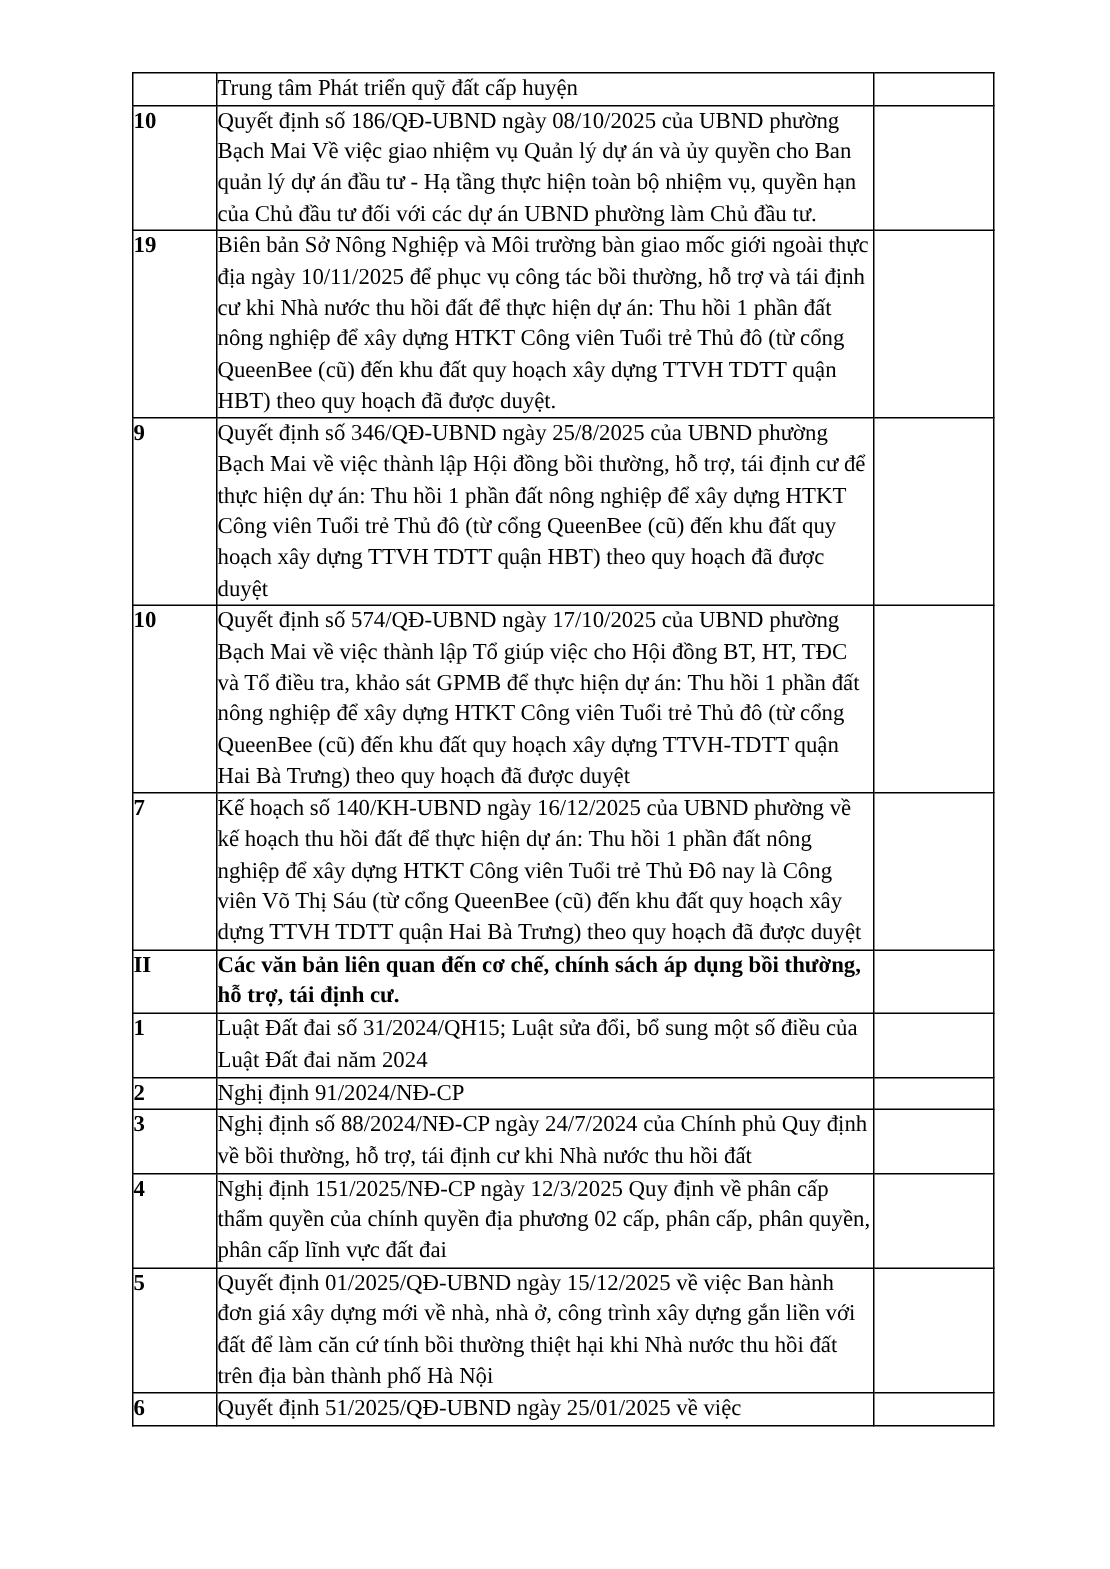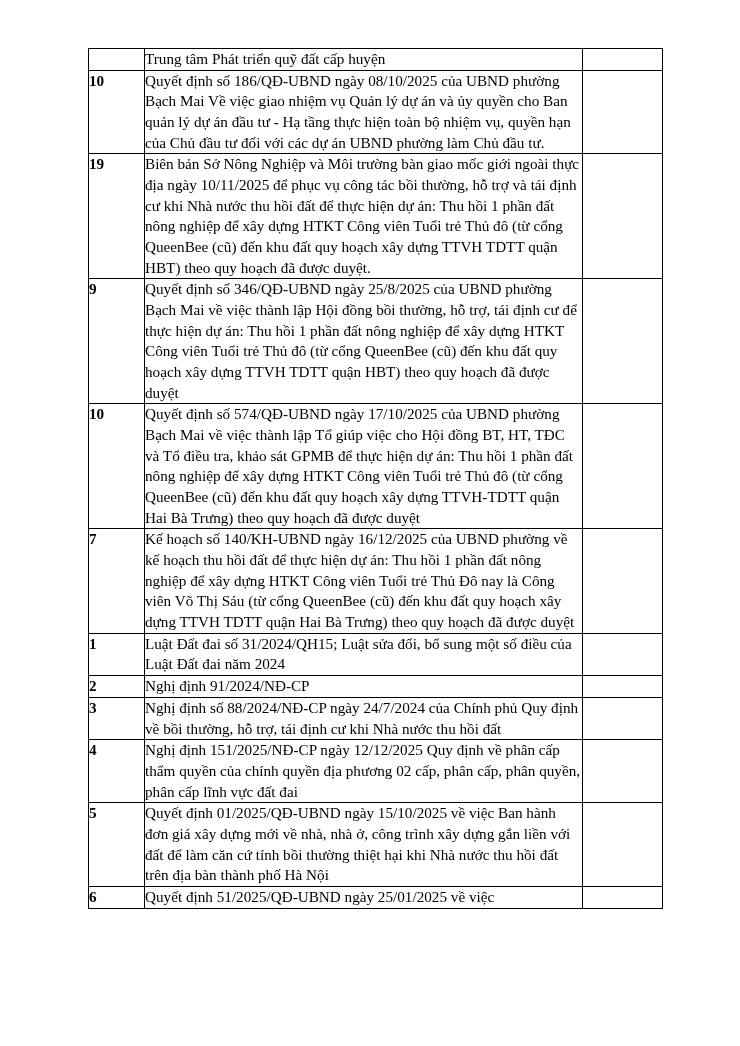--- a/index.html
+++ b/index.html
@@ -130,20 +130,27 @@
           </td>
           <td class="cell-notes"></td>
         </tr>
         <tr>
           <td class="cell-index">7</td>
           <td class="cell-content">
             <span class="cell-text">Kế hoạch số 140/KH-UBND ngày 16/12/2025 của UBND phường về kế hoạch thu hồi đất để thực hiện dự án: Thu hồi 1 phần đất nông nghiệp để xây dựng HTKT Công viên Tuổi trẻ Thủ Đô nay là Công viên Võ Thị Sáu (từ cổng QueenBee (cũ) đến khu đất quy hoạch xây dựng TTVH TDTT quận Hai Bà Trưng) theo quy hoạch đã được duyệt</span>
           </td>
           <td class="cell-notes"></td>
         </tr>
+        <tr class="section-header">
+          <td class="cell-index">II</td>
+          <td class="cell-content">
+            <span class="cell-text">Các văn bản liên quan đến cơ chế, chính sách áp dụng bồi thường, hỗ trợ, tái định cư.</span>
+          </td>
+          <td class="cell-notes"></td>
+        </tr>
         <tr>
           <td class="cell-index">1</td>
           <td class="cell-content">
             <span class="cell-text">Luật Đất đai số 31/2024/QH15; Luật sửa đổi, bổ sung một số điều của Luật Đất đai năm 2024</span>
           </td>
           <td class="cell-notes"></td>
         </tr>
         <tr>
           <td class="cell-index">2</td>
           <td class="cell-content">
@@ -154,28 +161,28 @@
         <tr>
           <td class="cell-index">3</td>
           <td class="cell-content">
             <span class="cell-text">Nghị định số 88/2024/NĐ-CP ngày 24/7/2024 của Chính phủ Quy định về bồi thường, hỗ trợ, tái định cư khi Nhà nước thu hồi đất</span>
           </td>
           <td class="cell-notes"></td>
         </tr>
         <tr>
           <td class="cell-index">4</td>
           <td class="cell-content">
-            <span class="cell-text">Nghị định 151/2025/NĐ-CP ngày 12/12/2025 Quy định về phân cấp thẩm quyền của chính quyền địa phương 02 cấp, phân cấp, phân quyền, phân cấp lĩnh vực đất đai</span>
+            <span class="cell-text">Nghị định 151/2025/NĐ-CP ngày 12/3/2025 Quy định về phân cấp thẩm quyền của chính quyền địa phương 02 cấp, phân cấp, phân quyền, phân cấp lĩnh vực đất đai</span>
           </td>
           <td class="cell-notes"></td>
         </tr>
         <tr>
           <td class="cell-index">5</td>
           <td class="cell-content">
-            <span class="cell-text">Quyết định 01/2025/QĐ-UBND ngày 15/10/2025 về việc Ban hành đơn giá xây dựng mới về nhà, nhà ở, công trình xây dựng gắn liền với đất để làm căn cứ tính bồi thường thiệt hại khi Nhà nước thu hồi đất trên địa bàn thành phố Hà Nội</span>
+            <span class="cell-text">Quyết định 01/2025/QĐ-UBND ngày 15/12/2025 về việc Ban hành đơn giá xây dựng mới về nhà, nhà ở, công trình xây dựng gắn liền với đất để làm căn cứ tính bồi thường thiệt hại khi Nhà nước thu hồi đất trên địa bàn thành phố Hà Nội</span>
           </td>
           <td class="cell-notes"></td>
         </tr>
         <tr class=" clipped-row">
           <td class="cell-index">6</td>
           <td class="cell-content">
             <span class="cell-text">Quyết định 51/2025/QĐ-UBND ngày 25/01/2025 về việc</span>
           </td>
           <td class="cell-notes"></td>
         </tr>

